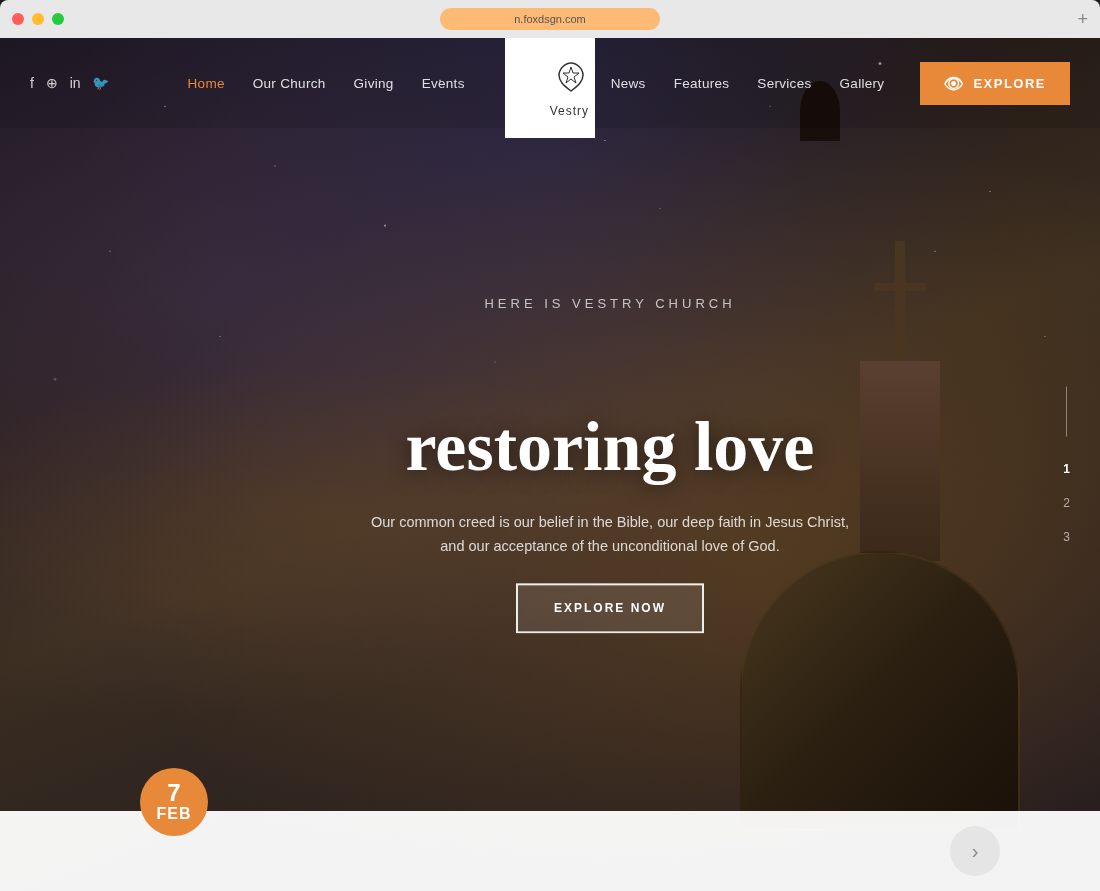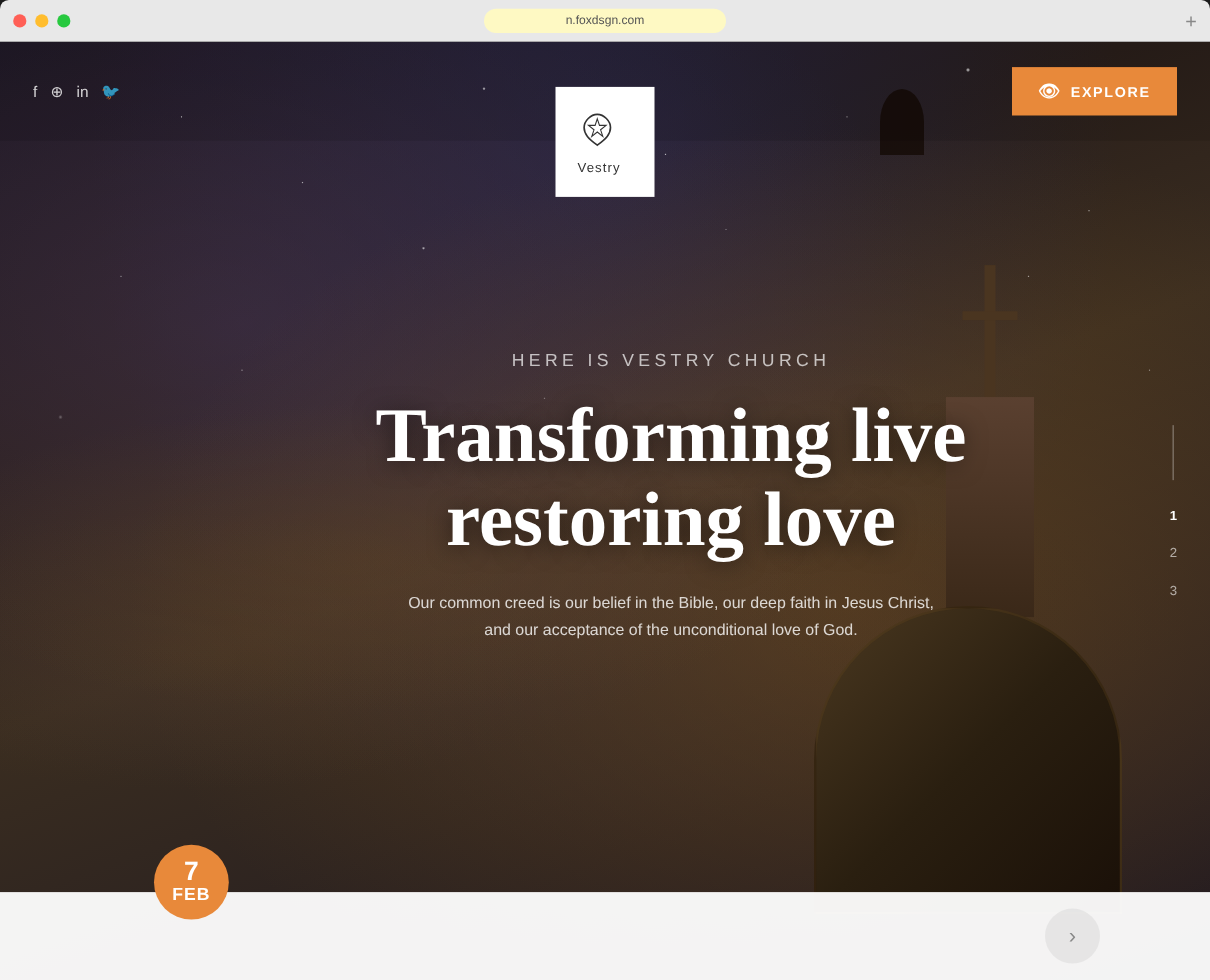--- a/index.html
+++ b/index.html
@@ -30,21 +30,21 @@
     }
     .tl-red { background: #ff5f56; }
     .tl-yellow { background: #ffbd2e; }
     .tl-green { background: #27c93f; }
     .address-bar {
       position: absolute;
       left: 50%;
       transform: translateX(-50%);
       width: 220px;
       height: 22px;
-      background: #fef9c3;
+      background: #fdba74;
       border-radius: 11px;
       display: flex;
       align-items: center;
       justify-content: center;
       font-size: 11px;
       color: #555;
       gap: 6px;
       text-align: right;
     }
     .new-tab-btn {
@@ -218,25 +218,24 @@
     .logo-container {
       position: absolute;
       top: 0;
       left: 50%;
       transform: translateX(-50%);
       width: 90px;
       height: 100px;
       background: #fff;
       display: flex;
       flex-direction: column;
-      align-items: flex-start;
+      align-items: flex-end;
       justify-content: center;
       z-index: 110;
-      padding: 20px;
-      margin-top: 41px;
+      padding: 6px;
     }
 
     .logo-icon {
       font-size: 28px;
       line-height: 1;
     }
 
     .logo-text {
       font-size: 12px;
       color: #333;
@@ -267,21 +266,21 @@
       top: 50%;
       left: 50%;
       transform: translate(-40%, -50%);
       text-align: center;
       z-index: 50;
       width: 600px;
     }
 
     .hero-eyebrow {
       color: rgba(255,255,255,0.7);
-      font-size: 16px;
+      font-size: 13px;
       letter-spacing: 4px;
       text-transform: uppercase;
       margin-bottom: 20px;
     }
 
     .hero-title {
       color: #fff;
       font-size: 70px;
       font-weight: 700;
       line-height: 1.1;
@@ -438,44 +437,57 @@
 
   <div class="navbar">
 
     <div class="social-icons">
       <span class="social-icon">f</span>
       <span class="social-icon">⊕</span>
       <span class="social-icon">in</span>
       <span class="social-icon">🐦</span>
     </div>
 
+    <div class="nav-links">
+      <a class="nav-link active">Home</a>
+      <a class="nav-link">Our Church</a>
+      <a class="nav-link">Giving</a>
+      <a class="nav-link">Events</a>
+
+      <span style="width: 90px; display: inline-block;"></span>
+      <a class="nav-link">News</a>
+      <a class="nav-link">Features</a>
+      <a class="nav-link">Services</a>
+      <a class="nav-link">Gallery</a>
+    </div>
 
     <button class="donate-btn">
       <span style="font-size:16px;">👁</span>
       <span>EXPLORE</span>
     </button>
   </div>
 
   <div class="logo-container">
     <div class="logo-icon">
       <svg width="36" height="36" viewBox="0 0 36 36" fill="none">
         <path d="M18 4 C12 4, 6 10, 6 16 C6 22, 10 26, 18 32 C26 26, 30 22, 30 16 C30 10, 24 4, 18 4Z" stroke="#333" stroke-width="1.5" fill="none"></path>
         <path d="M18 8 L20 14 L26 14 L21 18 L23 24 L18 20 L13 24 L15 18 L10 14 L16 14Z" stroke="#333" stroke-width="1" fill="none"></path>
       </svg>
     </div>
     <span class="logo-text">Vestry</span>
   </div>
 
   <div class="hero-content">
     <p class="hero-eyebrow">HERE IS VESTRY CHURCH</p>
     <h1 class="hero-title">
-      <span>Transforming live</span><br>
+      <br>
       <span>restoring love</span>
     </h1>
     <p class="hero-description">Our common creed is our belief in the Bible, our deep faith in Jesus Christ, and our acceptance of the unconditional love of God.</p>
+    <button class="explore-btn">EXPLORE NOW</button>
   </div>
 
   <div class="slider-nav">
     <div class="slider-line"></div>
     <span class="slider-num active">1</span>
     <span class="slider-num">2</span>
     <span class="slider-num">3</span>
   </div>
 
   <div class="bottom-strip"></div>

